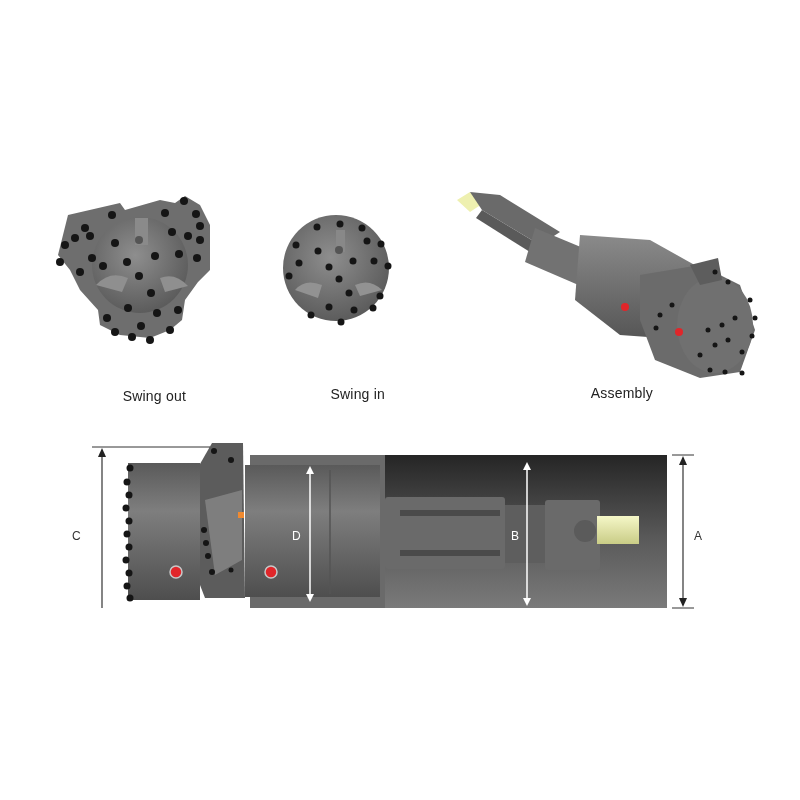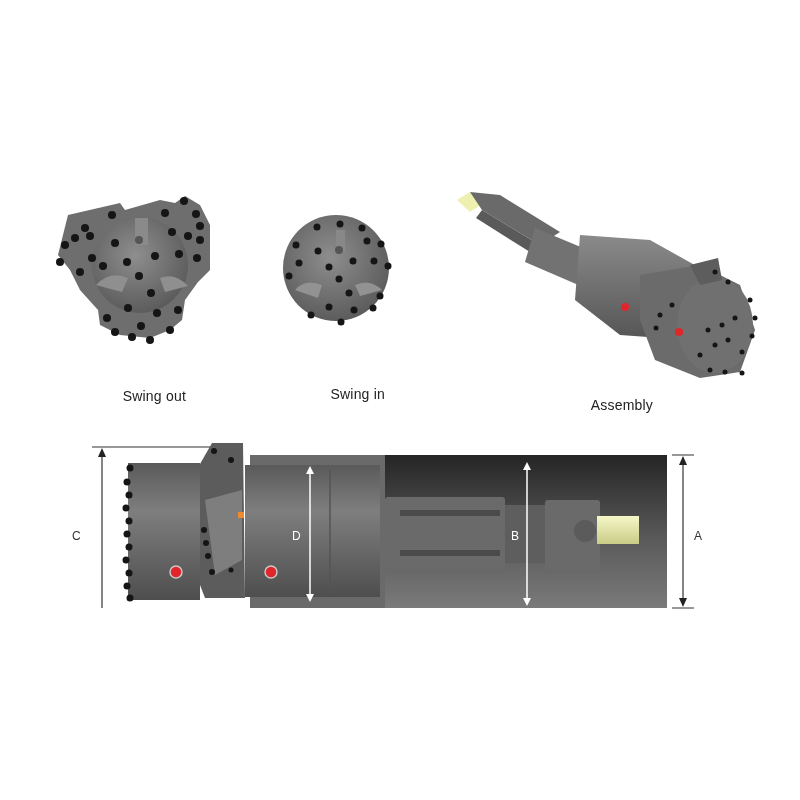--- a/index.html
+++ b/index.html
@@ -205,18 +205,18 @@
     <line x1="672" y1="455" x2="694" y2="455" stroke="#333" stroke-width="1"></line>
     <line x1="672" y1="608" x2="694" y2="608" stroke="#333" stroke-width="1"></line>
     <line x1="683" y1="458" x2="683" y2="605" stroke="#333" stroke-width="1.2"></line>
     <polygon points="683,456 679,465 687,465" fill="#222"></polygon>
     <polygon points="683,607 679,598 687,598" fill="#222"></polygon>
   </g>
 </svg>
 
 <div class="caption" style="left:86px; top:388px; width:100px;">Swing out</div>
 <div class="caption" style="left:285px; top:386px; width:100px;">Swing in</div>
-<div class="caption" style="left:553px; top:385px; width:100px;margin-top:12px;">Assembly</div>
+<div class="caption" style="left:553px; top:385px; width:100px;">Assembly</div>
 
 <div class="dimlabel" style="left:72px; top:529px; color:#333;">C</div>
 <div class="dimlabel" style="left:292px; top:529px; color:#fff;">D</div>
 <div class="dimlabel" style="left:511px; top:529px; color:#fff;">B</div>
 <div class="dimlabel" style="left:694px; top:529px; color:#333;">A</div>
 
 </body></html>

